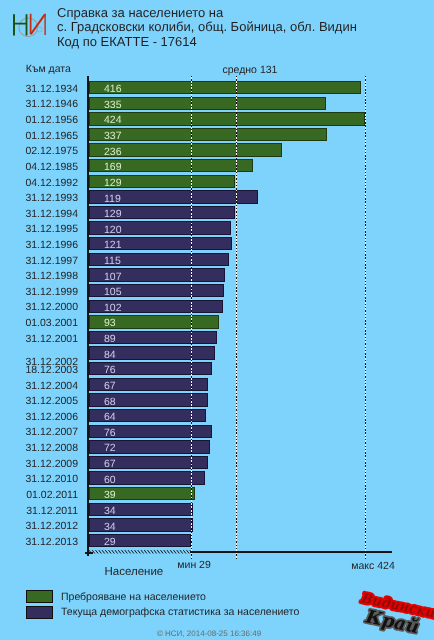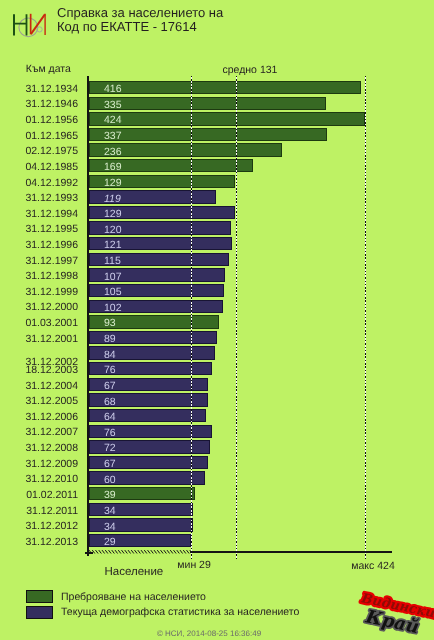--- a/index.html
+++ b/index.html
@@ -4,21 +4,21 @@
 <style>
   html,body{margin:0;padding:0;}
   body{
     width:434px;height:640px;overflow:hidden;
     background:#f9f9f8;
     font-family:"Liberation Sans", sans-serif;
     color:#231f20;
     -webkit-font-smoothing:antialiased;
     text-rendering:geometricPrecision;
   }
-  #page{position:relative;width:434px;height:640px;background:#bef264;}
+  #page{position:relative;width:434px;height:640px;background:#7dd3fc;}
 
   
   #logo{position:absolute;left:5px;top:5px;width:52px;height:44px;}
   #title-block{position:absolute;left:57px;top:5.5px;}
   .tline{font-size:13px;color:#231f20;line-height:14.5px;white-space:nowrap;}
 
   
   #yhead{position:absolute;left:25.8px;top:62.5px;font-size:10.5px;line-height:13px;white-space:nowrap;}
   .ylab{position:absolute;left:0;width:78px;font-size:10.5px;line-height:13px;text-align:right;white-space:nowrap;}
 
@@ -57,20 +57,21 @@
           <circle cx="23.3" cy="22.3" r="9.4" fill="none" stroke="#9c9c95" stroke-width="1.05"></circle>
           <circle cx="34.6" cy="24.4" r="2.6" fill="none" stroke="#a7a79e" stroke-width="0.95"></circle>
           <path d="M8.0 9.2 h2.0 v21.4 h-2.0 z M20.6 9.2 h1.8 v21.4 h-1.8 z M8.0 17.8 h14.4 v1.8 h-14.4 z" fill="#1d5215"></path>
           <path d="M24.8 8.8 h1.7 v20.5 h-1.7 z" fill="#c8290f"></path>
           <path d="M39.4 8.8 h1.4 v21.3 h-1.4 z" fill="#c8290f"></path>
           <path d="M25.1 28.6 l14.0 -19.8 l1.6 1.1 l-14.0 19.8 z" fill="#c8290f"></path>
         </g>
       </svg>
     <div id="title-block">
       <div class="tline">Справка за населението на</div>
+      <div class="tline">с. Градсковски колиби, общ. Бойница, обл. Видин</div>
       <div class="tline">Код по ЕКАТТЕ - 17614</div>
     </div>
   </div>
 
   <div id="chart">
     <div id="yhead">Към дата</div>
     <div id="axisY"></div>
     <div id="rows">
         <div class="ylab" style="top: 82.8px;">31.12.1934</div>
         <div class="bar census" style="top: 80.9px; width: 272.476px;">
@@ -94,21 +95,21 @@
         </div>
         <div class="ylab" style="top: 160.9px;">04.12.1985</div>
         <div class="bar census" style="top: 159px; width: 163.671px;">
           <span class="v">169</span>
         </div>
         <div class="ylab" style="top: 176.52px;">04.12.1992</div>
         <div class="bar census" style="top: 174.62px; width: 146.051px;">
           <span class="v">129</span>
         </div>
         <div class="ylab" style="top: 192.14px;">31.12.1993</div>
-        <div class="bar stat" style="top: 190.24px; width: 127px; font-style: italic;">
+        <div class="bar stat" style="top: 190.24px; width: 169px;">
           <span class="v">119</span>
         </div>
         <div class="ylab" style="top: 207.76px;">31.12.1994</div>
         <div class="bar stat" style="top: 205.86px; width: 146.051px;">
           <span class="v">129</span>
         </div>
         <div class="ylab" style="top: 223.38px;">31.12.1995</div>
         <div class="bar stat" style="top: 221.48px; width: 142px; text-align: center;">
           <span class="v">120</span>
         </div>

